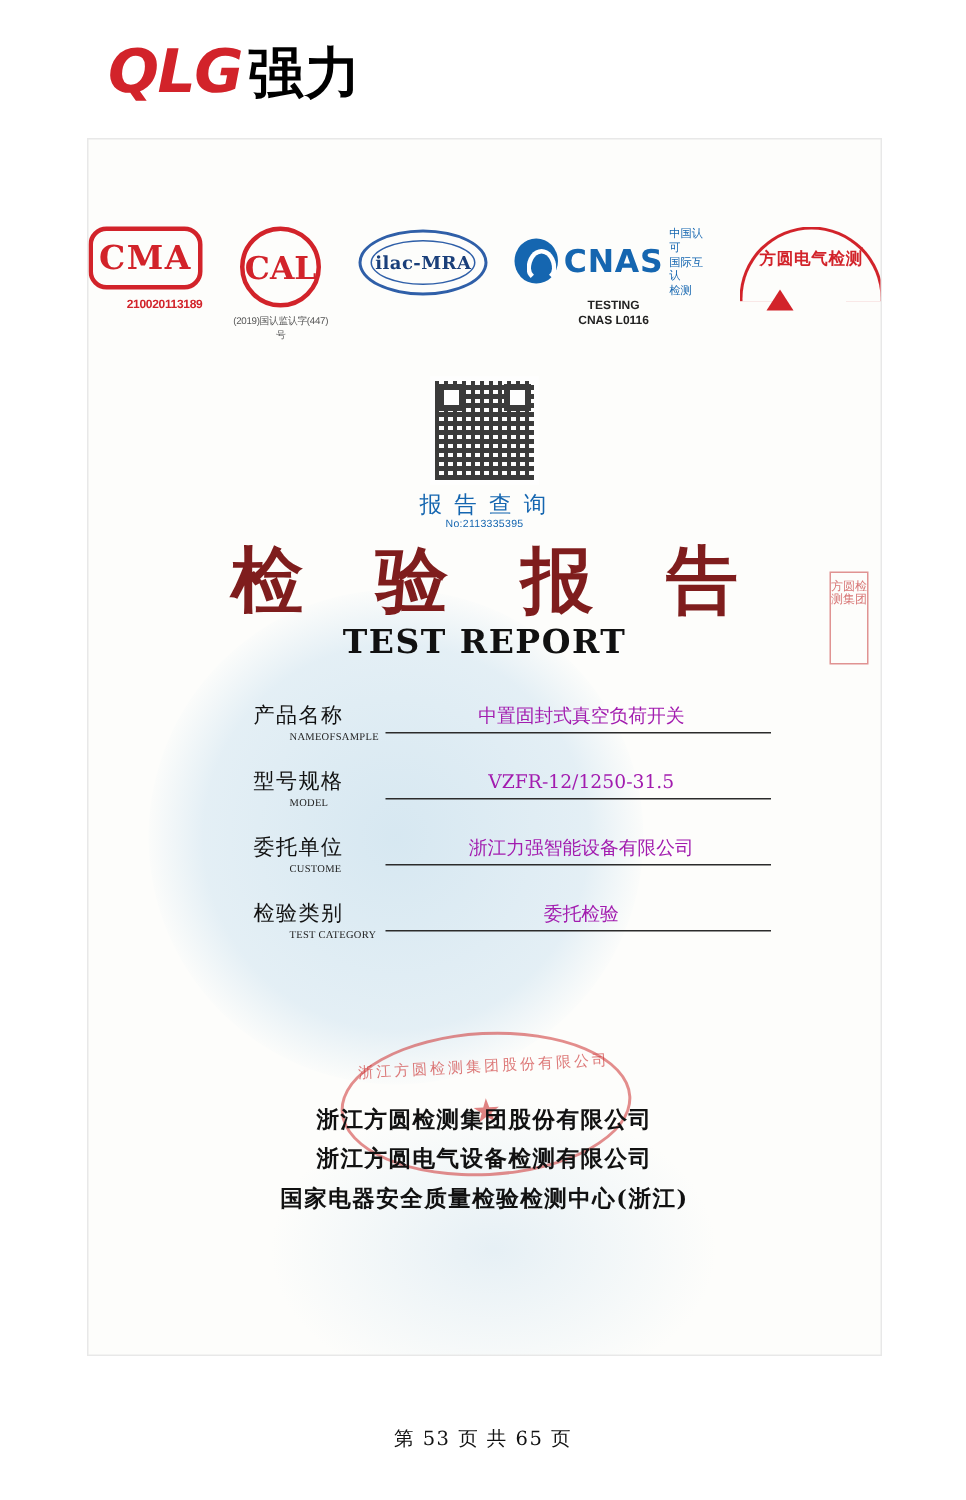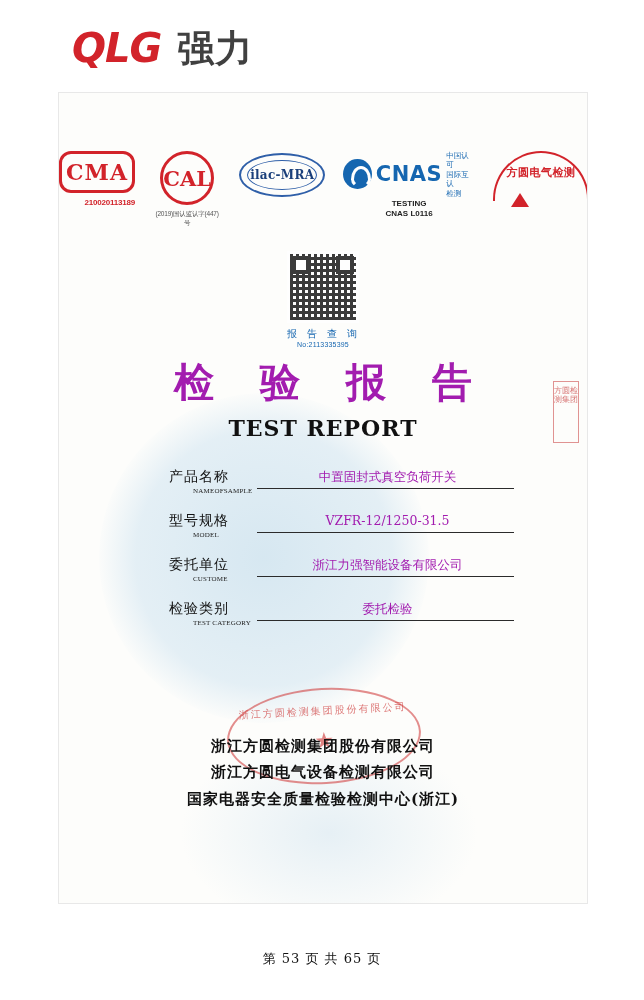--- a/index.html
+++ b/index.html
@@ -21,36 +21,36 @@
     background: #ffffff;
   }
 
   
   .header {
     position: absolute;
     top: 28px;
     left: 72px;
     display: flex;
     align-items: center;
-    gap: 16px;
+    gap: 4px;
   }
   .logo-qlg {
     font-family: "DejaVu Sans", sans-serif;
     font-size: 40px;
     font-weight: bold;
     font-style: italic;
     color: #d2232a;
     letter-spacing: -1px;
     line-height: 1;
   }
   .logo-cn {
     font-family: "DejaVu Sans", sans-serif;
     font-size: 37px;
     font-weight: bold;
-    color: #404040;
+    color: #000000;
     letter-spacing: 1px;
     line-height: 1;
   }
 
   
   .sheet {
     position: absolute;
     left: 58px;
     top: 92px;
     width: 528px;
@@ -249,42 +249,41 @@
     position: absolute;
     width: 18px; height: 18px;
     border: 4px solid #1a1a1a;
     background: #fff;
     box-sizing: border-box;
   }
   .qr:before { left: 2px; top: 2px; }
   .qr:after { right: 2px; top: 2px; }
   .qr-label {
     margin-top: 4px;
-    font-size: 10px;
+    font-size: 15px;
     color: #1566b0;
     letter-spacing: 2px;
-    font-family: Liberation Mono, monospace;
   }
   .qr-no {
     font-size: 7px;
     color: #1566b0;
     letter-spacing: 0.2px;
   }
 
   
   .title-cn {
     position: absolute;
     top: 262px;
     width: 100%;
     text-align: center;
     font-family: "DejaVu Serif", serif;
-    font-size: 40px;
+    font-size: 48px;
     font-weight: bold;
     letter-spacing: 16px;
-    color: #a21caf;
+    color: #7f1d1d;
     text-indent: 16px;
   }
   .title-en {
     position: absolute;
     top: 322px;
     width: 100%;
     text-align: center;
     font-family: "DejaVu Serif", serif;
     font-size: 22px;
     font-weight: bold;

